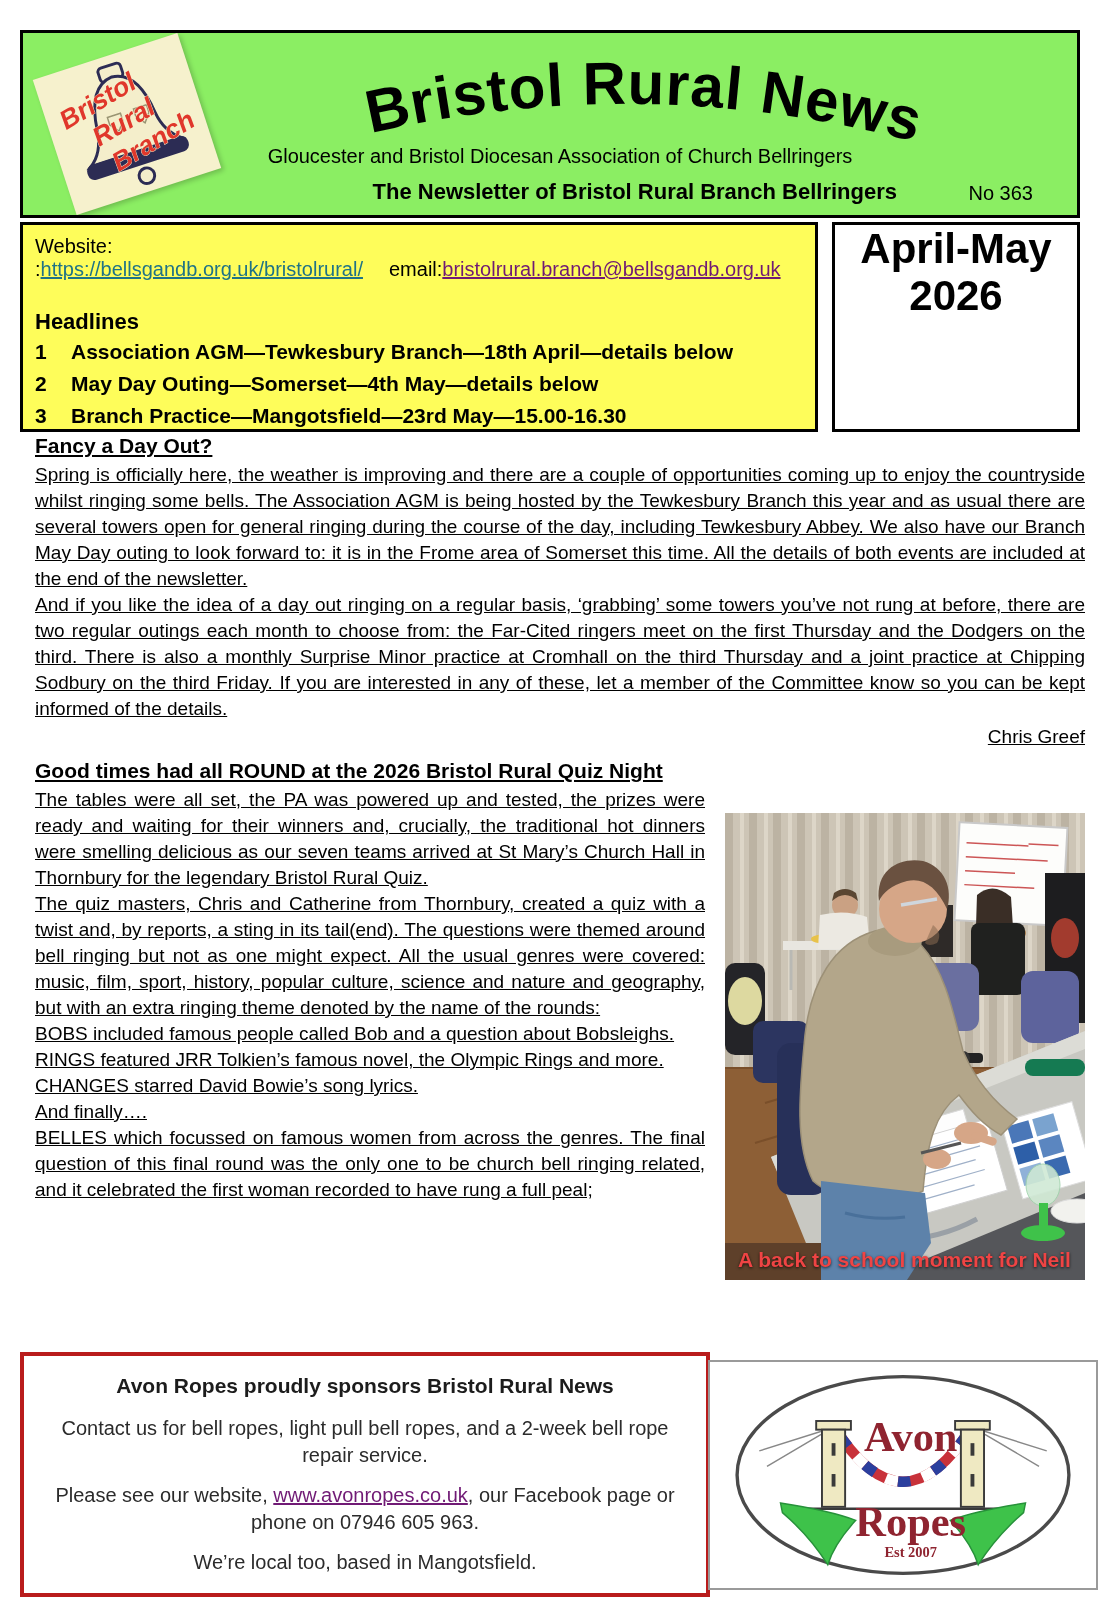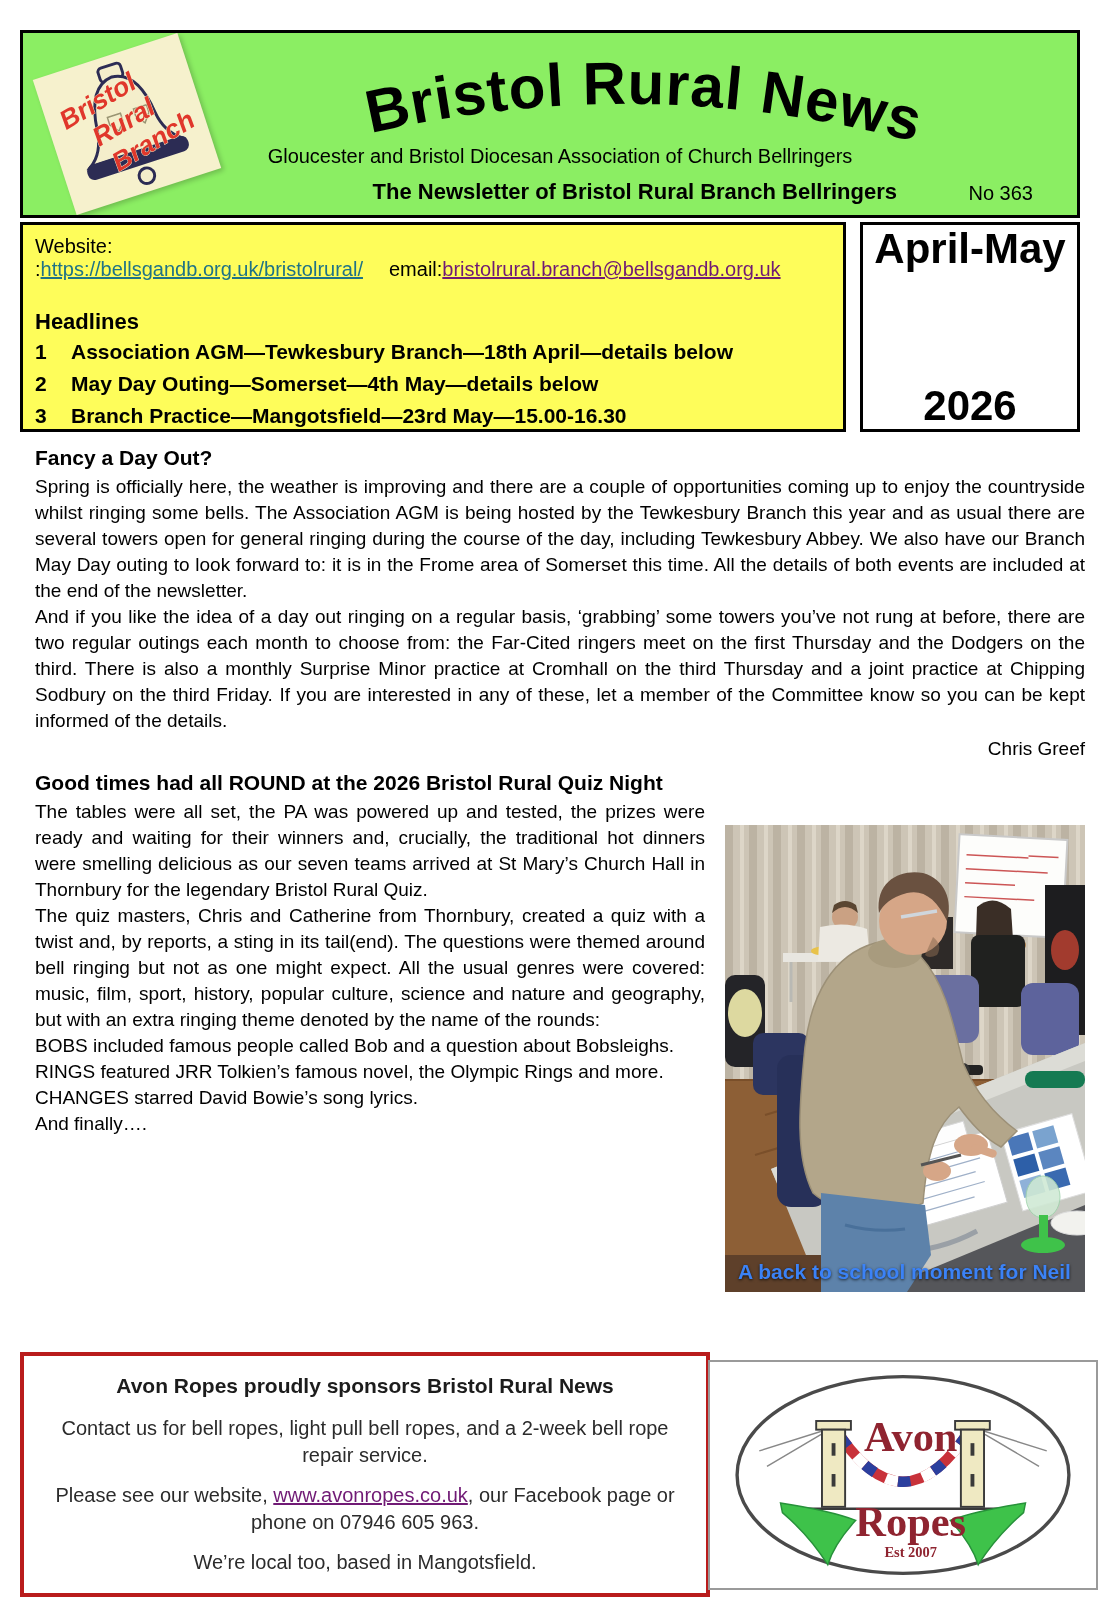--- a/index.html
+++ b/index.html
@@ -24,33 +24,33 @@
   .info-box{flex:1;background:#fefd5a;border:3px solid #000;box-sizing:border-box;
             padding:8px 12px;}
   .contact-line{font-size:20px;margin-top:2px;}
   .contact-line .email-label{margin-left:26px;}
   a.link{text-decoration:underline;cursor:pointer;}
   a.teal{color:#1f7386;}
   a.blue{color:#701a75;}
   .headlines-title{font-size:22px;font-weight:bold;margin-top:28px;}
   .headline-item{display:flex;font-size:21px;font-weight:bold;line-height:30px;margin-top:2px;}
   .headline-item .num{width:36px;flex:none;}
-  .date-box{width:220px;background:#fff;border:3px solid #000;box-sizing:border-box;
-            display:flex;flex-direction:column;align-items:center;justify-content:space-between;
+  .date-box{width:248px;background:#fff;border:3px solid #000;box-sizing:border-box;
+            display:flex;flex-direction:column;align-items:center;justify-content:flex-start;
             font-size:42px;font-weight:bold;line-height:1.12;text-align:center;}
 
   
-  main{position:absolute;left:35px;top:445px;width:1050px;}
+  main{position:absolute;left:35px;top:433px;width:1050px;text-decoration:underline;}
   .art-head{font-size:21px;font-weight:bold;margin:0 0 3px 0;line-height:26px;}
   p.just{font-size:19px;line-height:26px;text-align:justify;margin:0;}
   .byline{font-size:19px;line-height:26px;text-align:right;margin:2px 0 8px 0;}
   .quiz{margin-top:2px;}
   .photo{float:right;width:360px;height:467px;margin:26px 0 4px 20px;position:relative;}
   .photo svg{display:block;width:100%;height:100%;}
-  .photo figcaption{position:absolute;left:13px;bottom:8px;color:#3b82f6;font-weight:bold;
+  .photo figcaption{position:absolute;left:13px;bottom:8px;color:#ef4444;font-weight:bold;
             font-size:21px;text-shadow:0 1px 3px rgba(0,0,0,0.75);white-space:nowrap;}
 
   
   .sponsor{position:absolute;left:20px;top:1352px;width:1080px;height:245px;display:flex;}
   .sponsor-box{width:690px;box-sizing:border-box;border:4px solid #b91c1c;background:#fff;
             text-align:center;padding:8px 20px;color:#2b2b2b;}
   .sponsor-box p{font-size:20px;line-height:27px;margin:13px 0;}
   .sponsor-box .s-head{font-size:21px;font-weight:bold;color:#1c1c1c;margin:8px 0 16px 0;}
   .logo-box{width:390px;height:230px;box-sizing:border-box;border:2px solid #9a9a9a;
             background:#fff;margin-left:-2px;margin-top:8px;
@@ -200,20 +200,21 @@
           <ellipse cx="318" cy="420" rx="22" ry="8" fill="#3fc24a"></ellipse>
         </svg>
         <figcaption>A back to school moment for Neil</figcaption>
       </figure>
       <p class="just">The tables were all set, the PA was powered up and tested, the prizes were ready and waiting for their winners and, crucially, the traditional hot dinners were smelling delicious as our seven teams arrived at St Mary’s Church Hall in Thornbury for the legendary Bristol Rural Quiz.</p>
       <p class="just">The quiz masters, Chris and Catherine from Thornbury, created a quiz with a twist and, by reports, a sting in its tail(end). The questions were themed around bell ringing but not as one might expect. All the usual genres were covered: music, film, sport, history, popular culture, science and nature and geography, but with an extra ringing theme denoted by the name of the rounds:</p>
       <p class="just">BOBS included famous people called Bob and a question about Bobsleighs.</p>
       <p class="just">RINGS featured JRR Tolkien’s famous novel, the Olympic Rings and more.</p>
       <p class="just">CHANGES starred David Bowie’s song lyrics.</p>
       <p class="just">And finally….</p>
+      <p class="just">BELLES which focussed on famous women from across the genres. The final question of this final round was the only one to be church bell ringing related, and it celebrated the first woman recorded to have rung a full peal;</p>
     </div>
   </main>
 
   <section class="sponsor">
     <div class="sponsor-box">
       <p class="s-head">Avon Ropes proudly sponsors Bristol Rural News</p>
       <p>Contact us for bell ropes, light pull bell ropes, and a 2-week bell rope repair service.</p>
       <p><span>Please see our website, </span><a class="link blue">www.avonropes.co.uk</a><span>, our Facebook page or phone on 07946 605 963.</span></p>
       <p>We’re local too, based in Mangotsfield.</p>
     </div>

